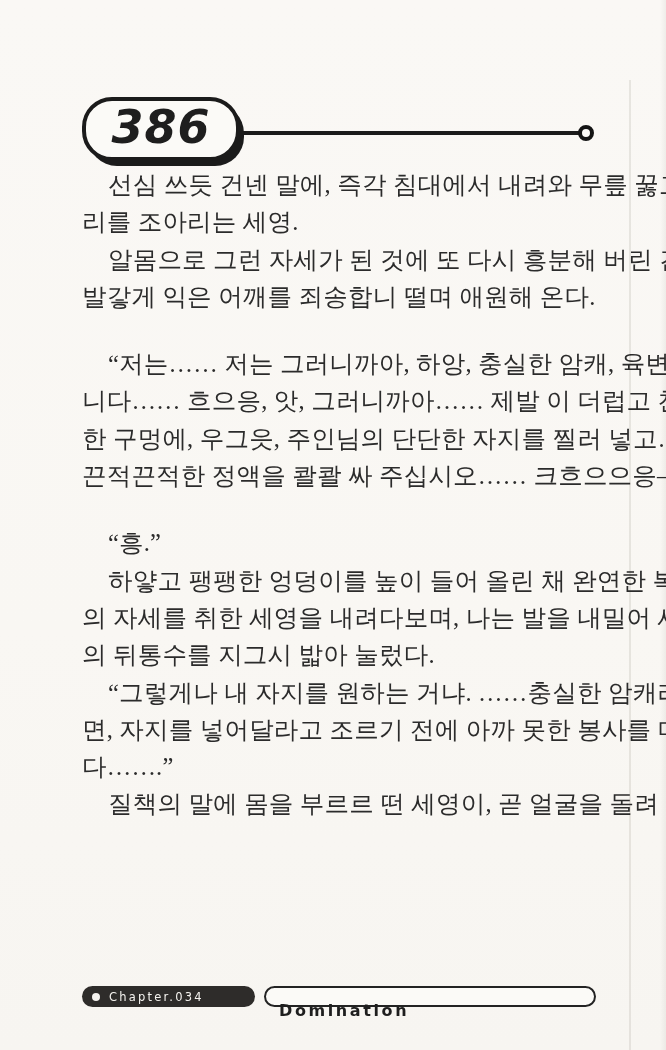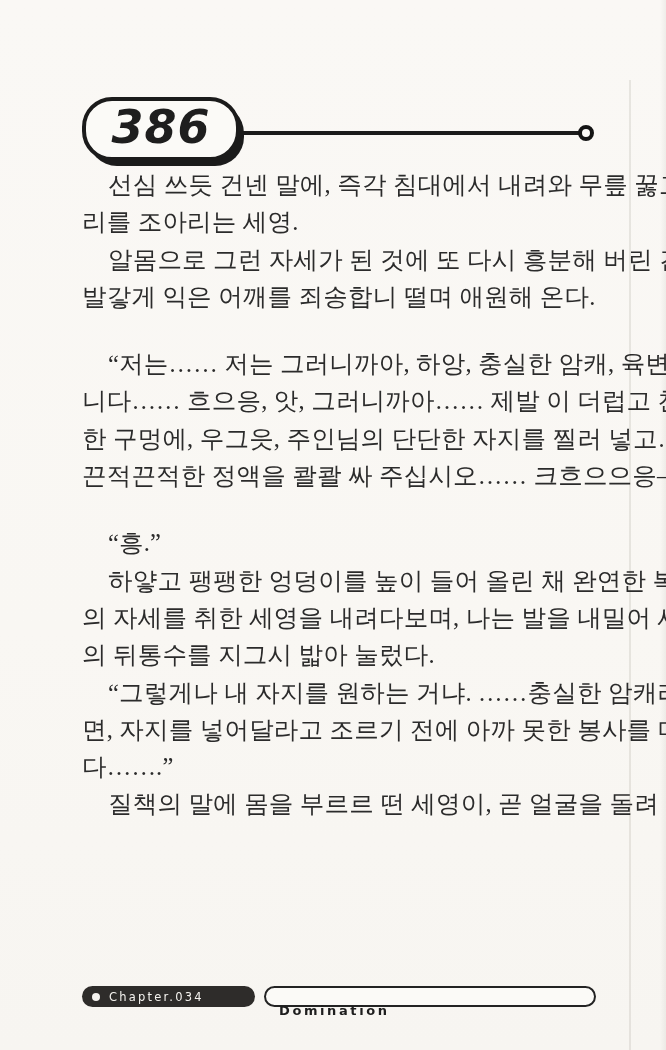--- a/index.html
+++ b/index.html
@@ -105,21 +105,21 @@
     width: 332px; height: 21px;
     background: #fbfaf7;
     border: 2px solid #232323;
     border-radius: 12px;
     display: flex; align-items: center;
     box-sizing: border-box;
     padding-left: 13px;
   }
   .title-badge .lbl {
     font-family: "DejaVu Sans", "Liberation Sans", sans-serif;
-    font-size: 13px;
+    font-size: 16px;
     font-weight: 700;
     letter-spacing: 2.6px;
     color: #1e1e1e;
     transform: translateY(-0.5px);
     margin-top: 27px;
   }
 </style>
 </head>
 <body>
 

